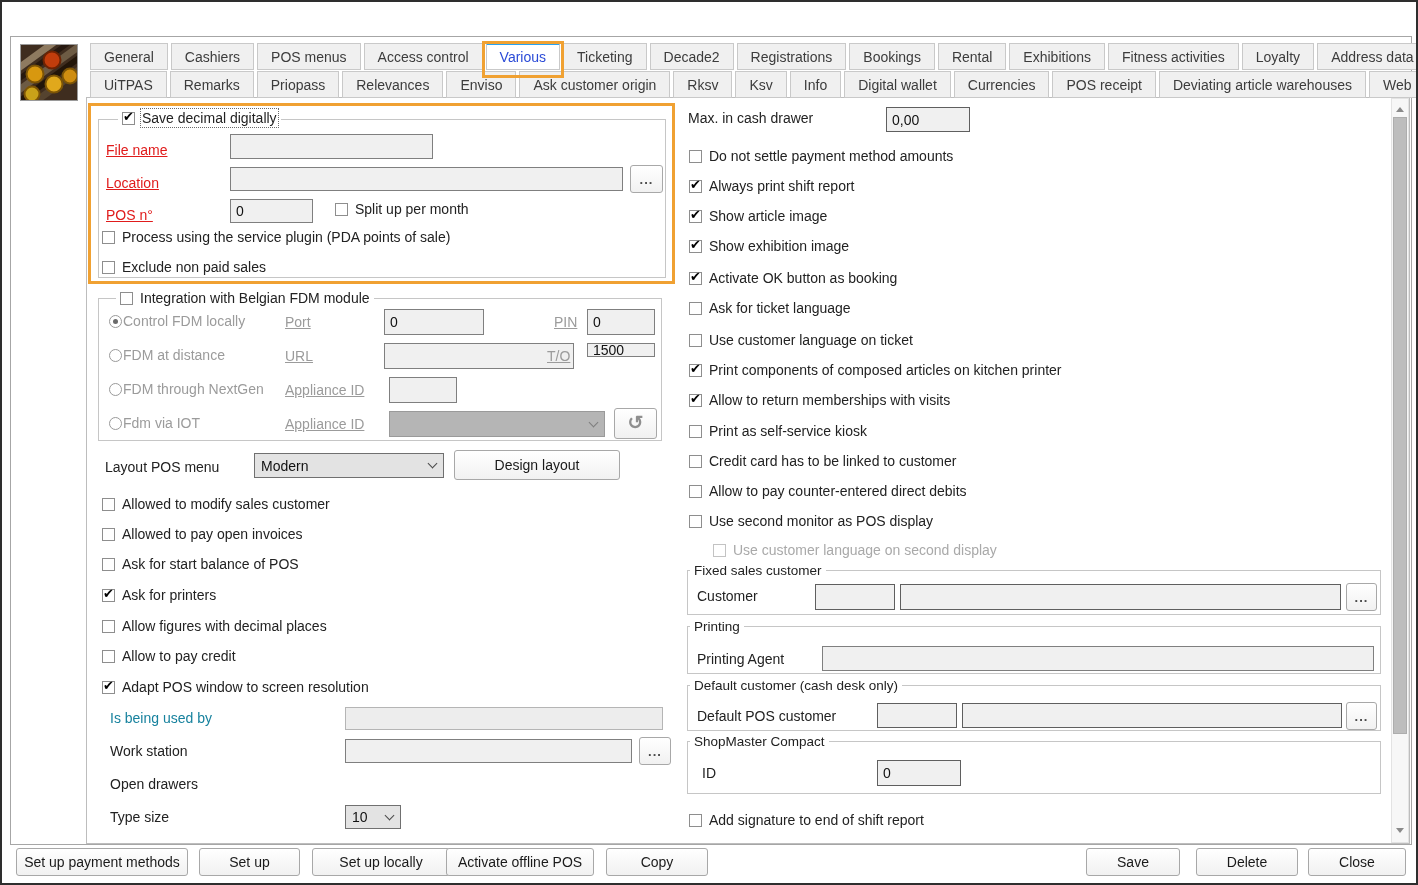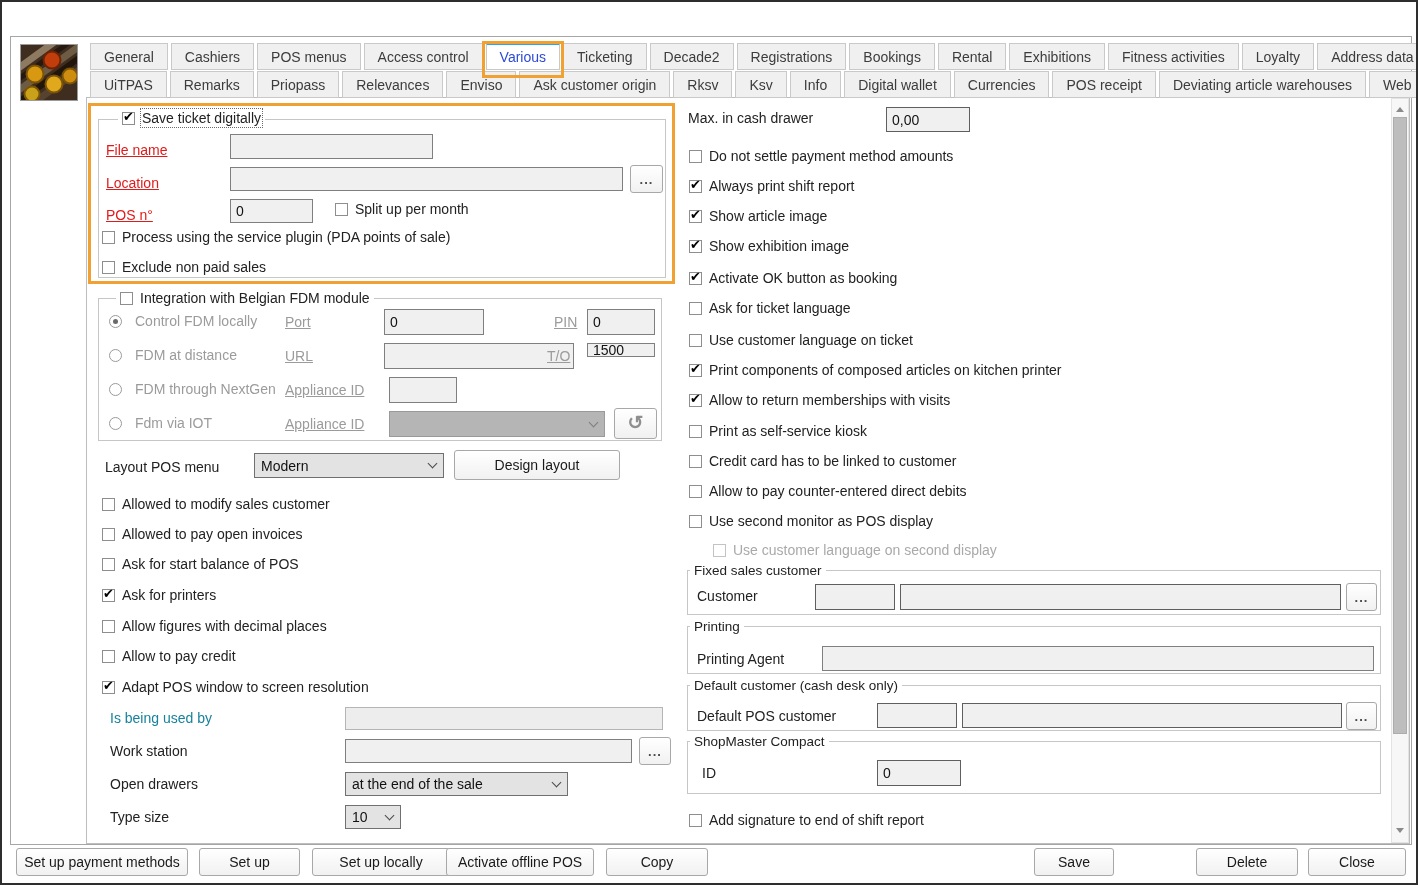--- a/index.html
+++ b/index.html
@@ -53,21 +53,21 @@
 
   
   .cb { position:absolute; display:flex; align-items:flex-start; gap:7px; font-size:14px;
         color:#222; white-space:nowrap; cursor:pointer; }
   .cb .box { width:13px; height:13px; background:#fff; border:1px solid #8e8e8e; position:relative;
              flex:none; margin-top:2px; }
   .cb.checked .box::after { content:"✔"; position:absolute; left:0px; top:-4px;
                             font-size:13px; color:#000; }
   .cb.disabled { color:#a9a9a9; }
   .cb.disabled .box { border-color:#c3c3c3; }
-  .radio { position:absolute; display:flex; align-items:flex-start; gap:13px; font-size:14px;
+  .radio { position:absolute; display:flex; align-items:flex-start; gap:1px; font-size:14px;
            color:#9b9b9b; white-space:nowrap; cursor:pointer; }
   .radio .circ { width:13px; height:13px; border-radius:50%; background:#fff; border:1px solid #9a9a9a;
                  position:relative; flex:none; margin-top:2px; }
   .radio.selected .circ::after { content:""; position:absolute; left:3px; top:3px; width:5px; height:5px;
                  border-radius:50%; background:#6a6a6a; }
   .focus-dotted { outline:1px dotted #6a6a6a; outline-offset:1px; }
 
   
   .groupbox { position:absolute; border:1px solid #c6c6c6; }
   .grouplegend { position:absolute; background:#fff; padding:0 4px; font-size:13.5px; color:#222;
@@ -152,21 +152,21 @@
     <div class="tab">Deviating article warehouses</div>
     <div class="tab">Web</div>
 
   </div>
 
   <div class="ann-box" style="left:86px;top:101px;width:587px;height:181px"></div>
 
   <div class="groupbox" style="left:96px;top:117px;width:568px;height:159px"></div>
   <div class="cb checked" style="left:116px;top:108px;background:#fff;padding:0 4px">
     <span class="box"></span>
-    <span class="focus-dotted">Save ticket digitally</span>
+    <span class="focus-dotted">Save decimal digitally</span>
   </div>
   <div class="lbl req" style="left:104px;top:140px">File name</div>
   <input class="field" style="left: 228px; top: 132px; width: 203px; height: 25px;" value="">
   <div class="lbl req" style="left:104px;top:173px">Location</div>
   <input class="field" style="left: 228px; top: 165px; width: 393px; height: 24px;" value="">
   <div class="btn dots" style="left:628px;top:163px;width:33px;height:28px">...</div>
   <div class="lbl req" style="left:104px;top:205px">POS n°</div>
   <input class="field" style="left: 228px; top: 197px; width: 83px; height: 24px;" value="0">
   <div class="cb" style="left:333px;top:199px">
     <span class="box"></span>
@@ -256,24 +256,20 @@
     <span class="box"></span>
       <span>Adapt POS window to screen resolution</span>
   </div>
 
   <div class="lbl teal" style="left:108px;top:708px">Is being used by</div>
   <input class="field disabled" style="left: 343px; top: 705px; width: 318px; height: 23px;" value="">
   <div class="lbl" style="left:108px;top:741px">Work station</div>
   <input class="field" style="left: 343px; top: 737px; width: 287px; height: 24px;" value="">
   <div class="btn dots" style="left:637px;top:735px;width:32px;height:28px">...</div>
   <div class="lbl" style="left:108px;top:774px">Open drawers</div>
-  <div class="dd" style="left:343px;top:770px;width:223px;height:24px">
-    <span>at the end of the sale</span>
-    <span class="chev"></span>
-  </div>
   <div class="lbl" style="left:108px;top:807px">Type size</div>
   <div class="dd" style="left:343px;top:803px;width:56px;height:24px">
     <span>10</span>
     <span class="chev"></span>
   </div>
 
   <div class="lbl" style="left:686px;top:108px">Max. in cash drawer</div>
   <input class="field" style="left: 884px; top: 105px; width: 84px; height: 25px; border-color: rgb(95, 95, 95);" value="0,00">
 
   <div class="cb" style="left:687px;top:146px">
@@ -365,16 +361,16 @@
   <div class="sb-track"></div>
   <div class="tri-up"></div>
   <div class="sb-thumb"></div>
   <div class="tri-down"></div>
 
   <div class="btn" style="left:14px;top:846px;width:172px;height:28px">Set up payment methods</div>
   <div class="btn" style="left:197px;top:846px;width:101px;height:28px">Set up</div>
   <div class="btn" style="left:310px;top:846px;width:138px;height:28px">Set up locally</div>
   <div class="btn" style="left:444px;top:846px;width:148px;height:28px">Activate offline POS</div>
   <div class="btn" style="left:604px;top:846px;width:102px;height:28px">Copy</div>
-  <div class="btn" style="left:1032px;top:846px;width:80px;height:28px">Save</div>
+  <div class="btn" style="left:1084px;top:846px;width:94px;height:28px">Save</div>
   <div class="btn" style="left:1194px;top:846px;width:102px;height:28px">Delete</div>
   <div class="btn" style="left:1306px;top:846px;width:98px;height:28px">Close</div>
 </div>
 
 </body></html>

